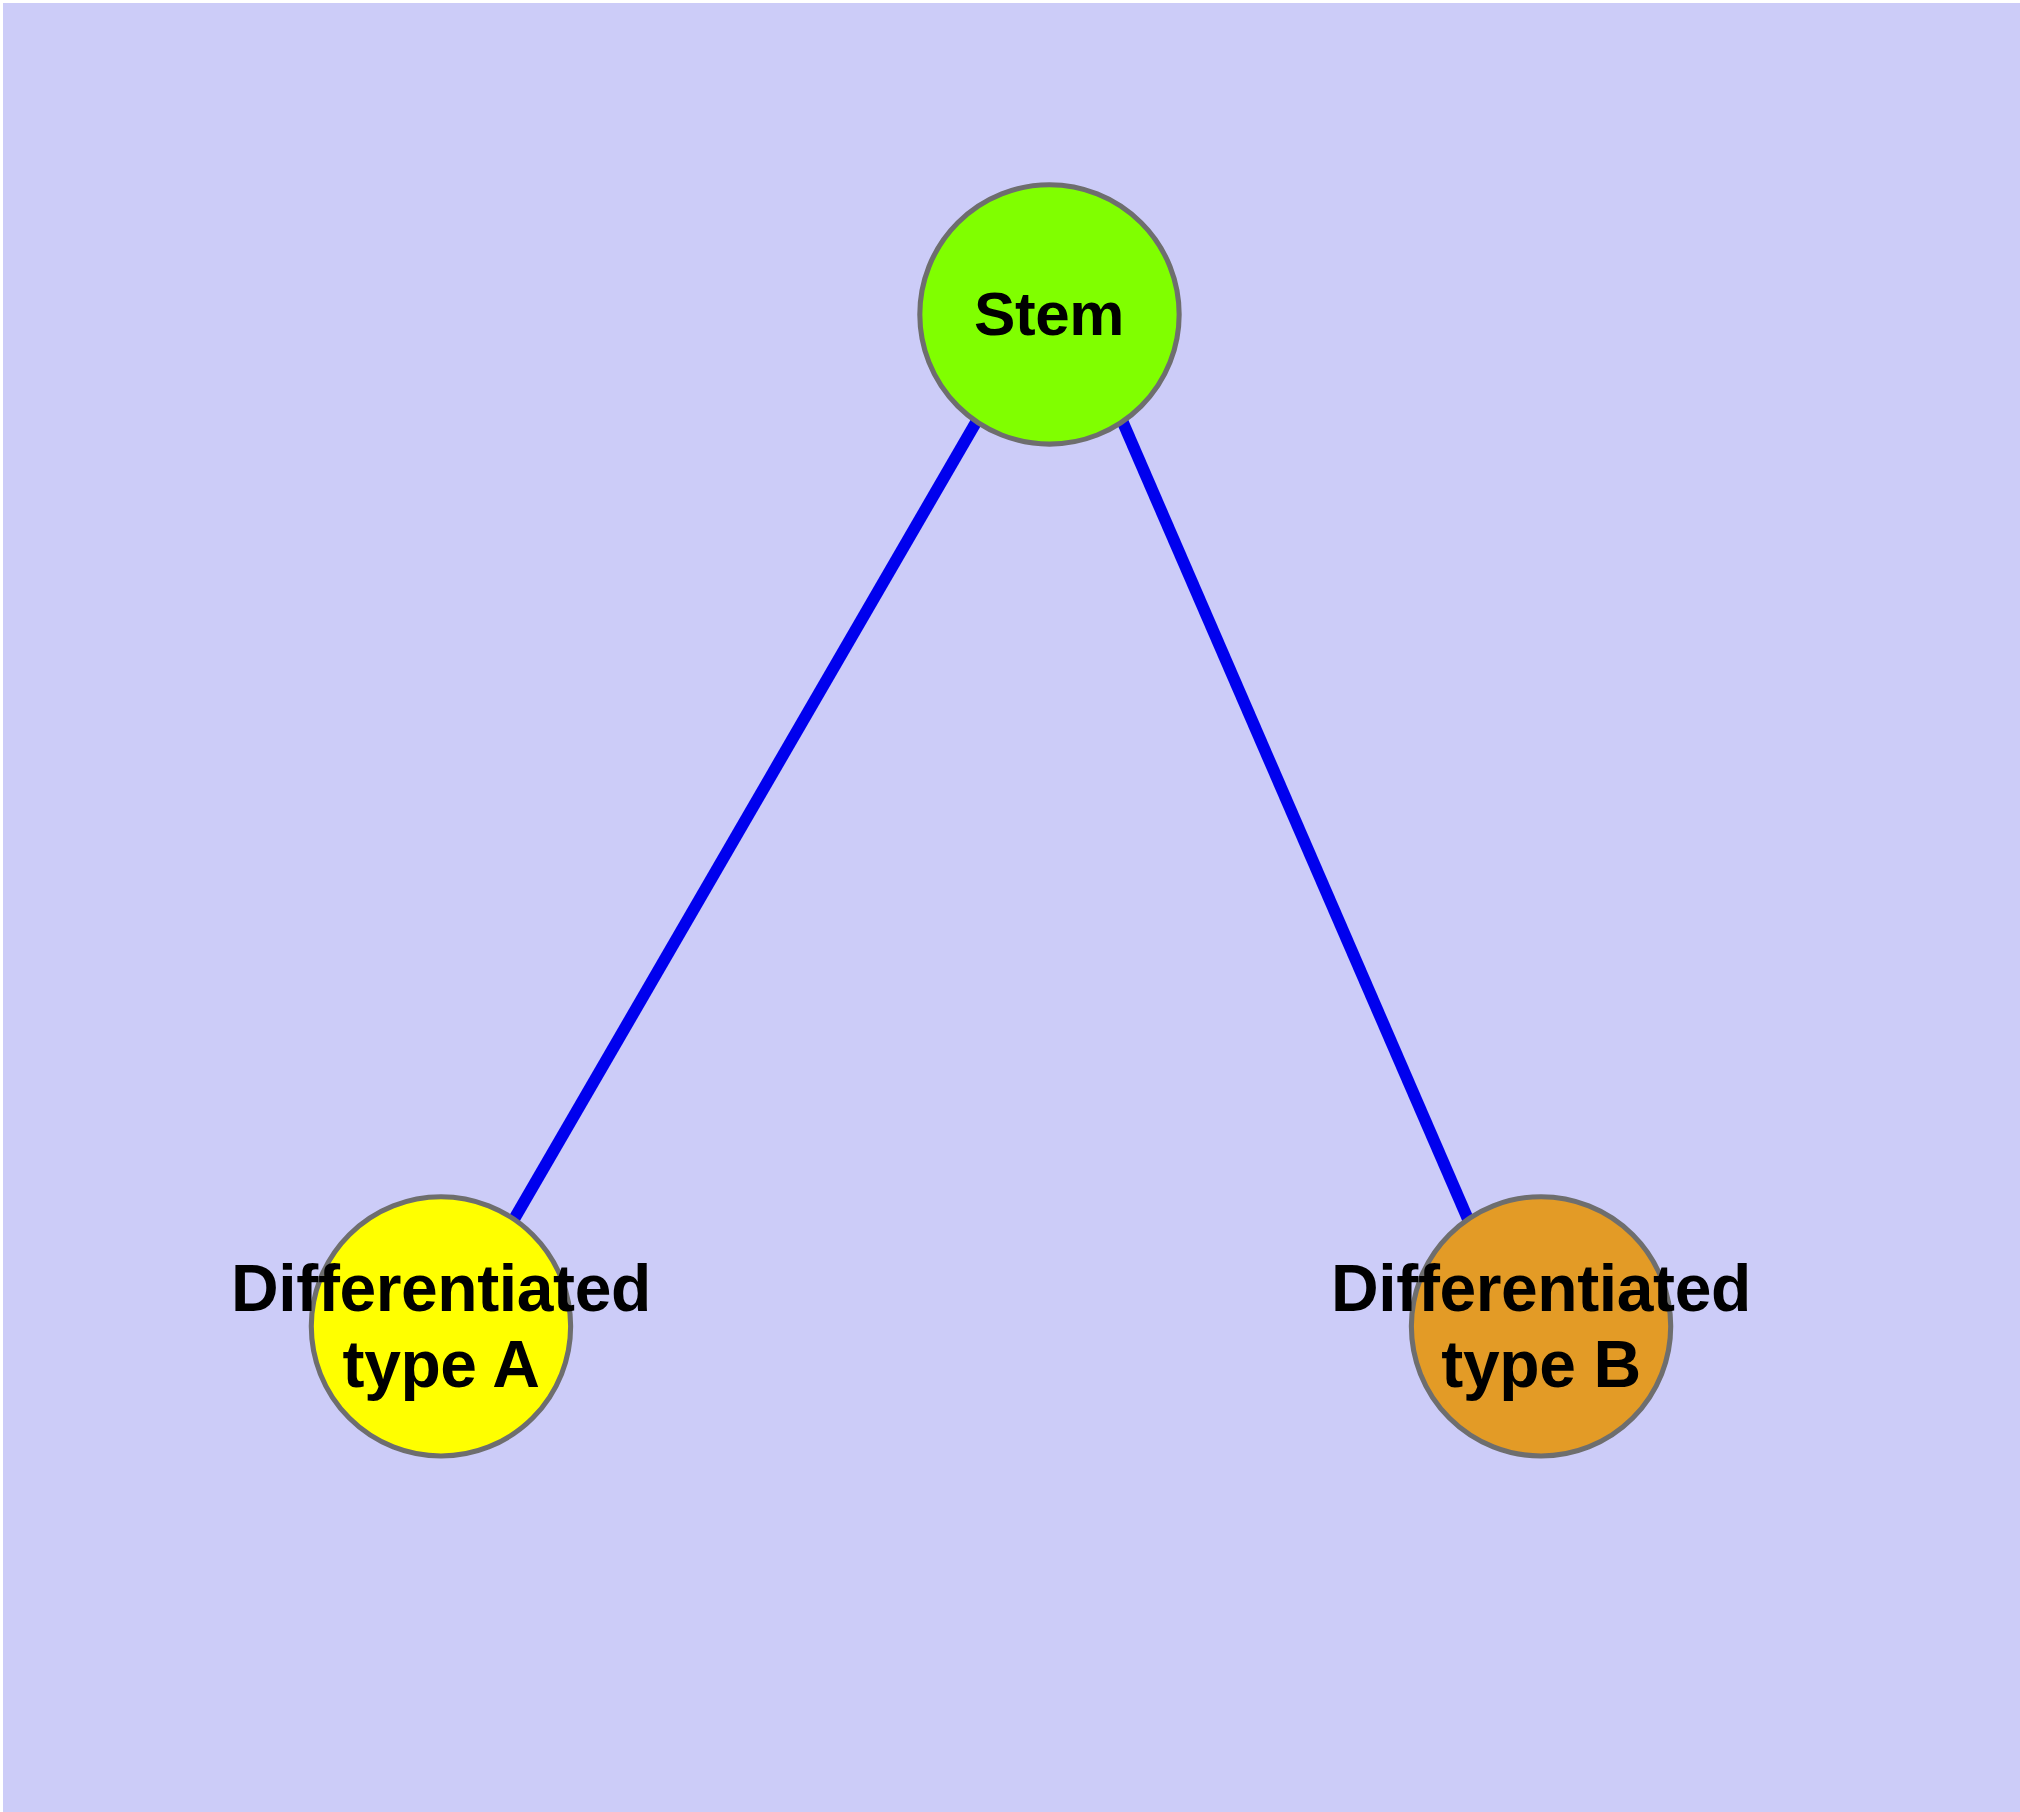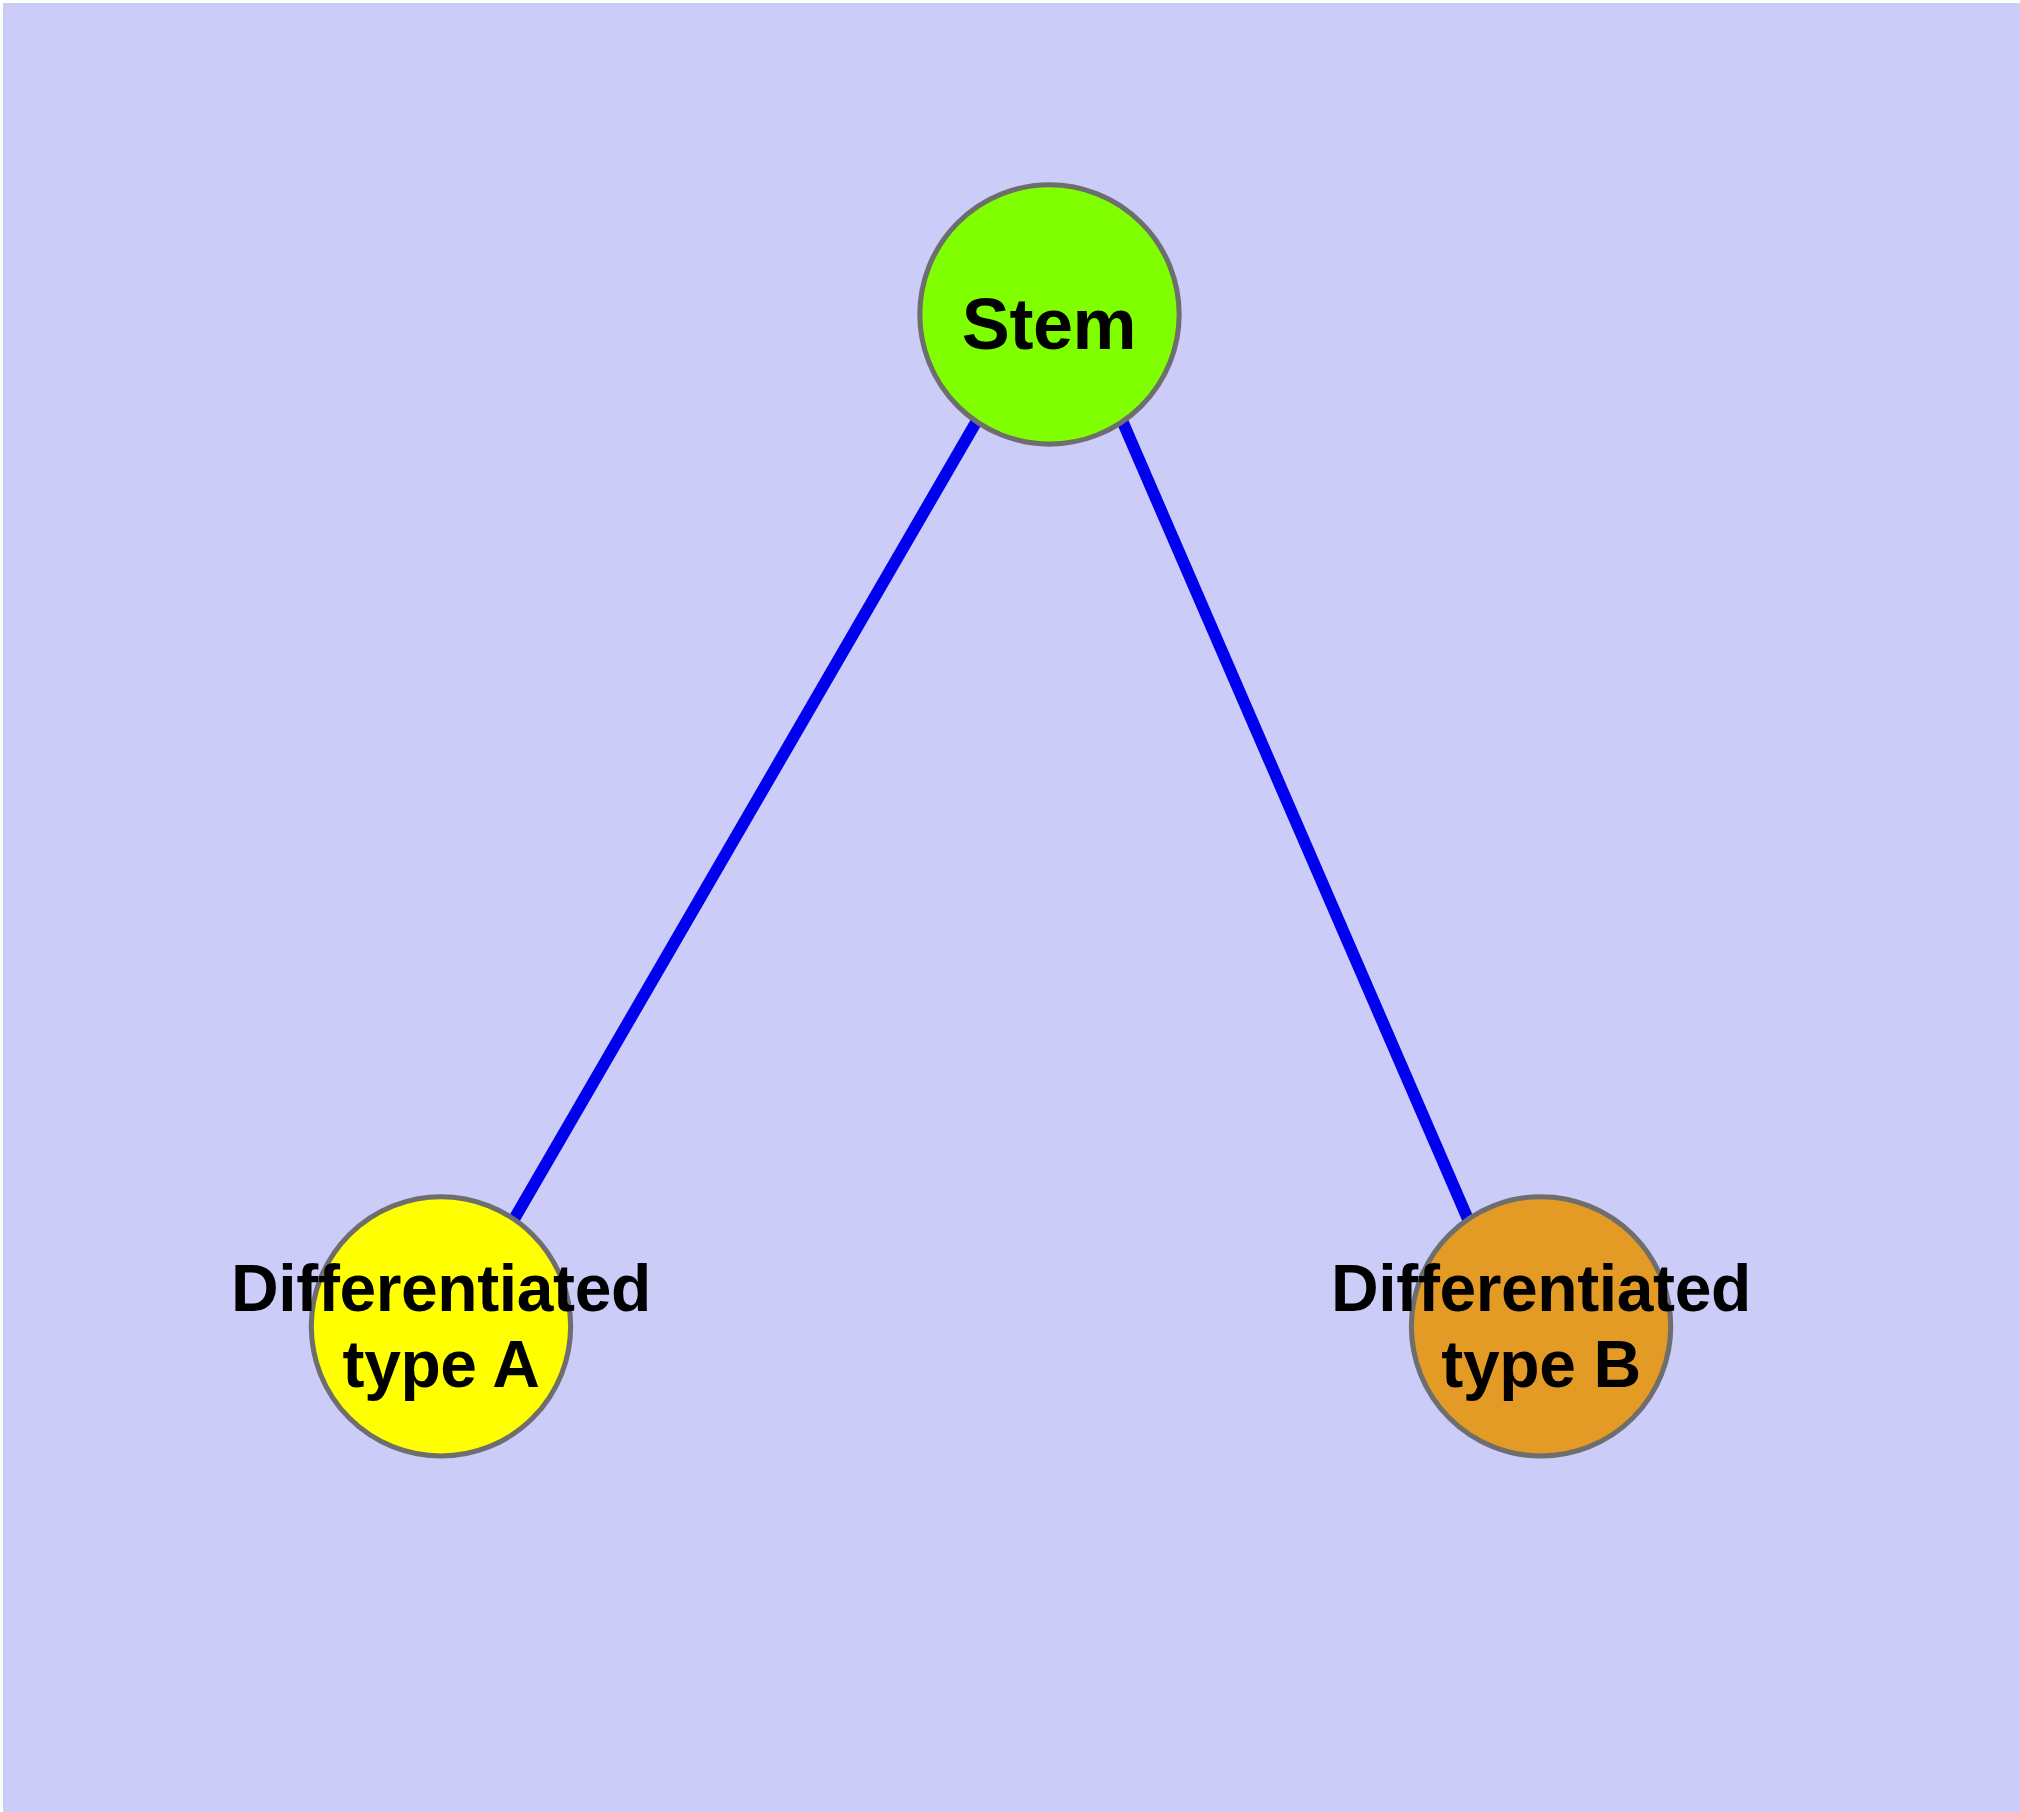--- a/index.html
+++ b/index.html
@@ -57,21 +57,21 @@
       <line id="edge-stem-diff-a" x1="1152" y1="497" x2="606" y2="1439" stroke="#0000ee" stroke-width="14" stroke-linecap="butt"></line>
       <line id="edge-stem-diff-b" x1="1324" y1="497" x2="1732" y2="1439" stroke="#0000ee" stroke-width="14" stroke-linecap="butt"></line>
     </g>
     <g>
       <circle id="node-stem" cx="1238" cy="371" r="153" fill="#80ff00" stroke="#6e6e6e" stroke-width="6"></circle>
       <circle id="node-diff-a" cx="520" cy="1565" r="153" fill="#ffff00" stroke="#6e6e6e" stroke-width="6"></circle>
       <circle id="node-diff-b" cx="1818" cy="1565" r="153" fill="#e39b26" stroke="#6e6e6e" stroke-width="6"></circle>
     </g>
   </svg>
 
-  <div class="node-label" id="label-stem" style="left: 1049px; top: 324px; color: rgb(0, 0, 0); font-size: 72px; text-align: center;">Stem</div>
+  <div class="node-label" id="label-stem" style="left: 1049px; top: 314px; color: rgb(0, 0, 0); font-size: 62px; text-align: center;">Stem</div>
 
   <div class="node-label" id="label-diff-a" style="left: 441px; top: 1326px; color: rgb(0, 0, 0); font-size: 66px;">Differentiated
 type A</div>
 
   <div class="node-label" id="label-diff-b" style="left: 1541px; top: 1326px; color: rgb(0, 0, 0); font-size: 66px;">Differentiated
 type B</div>
 
 </div>
 
 

